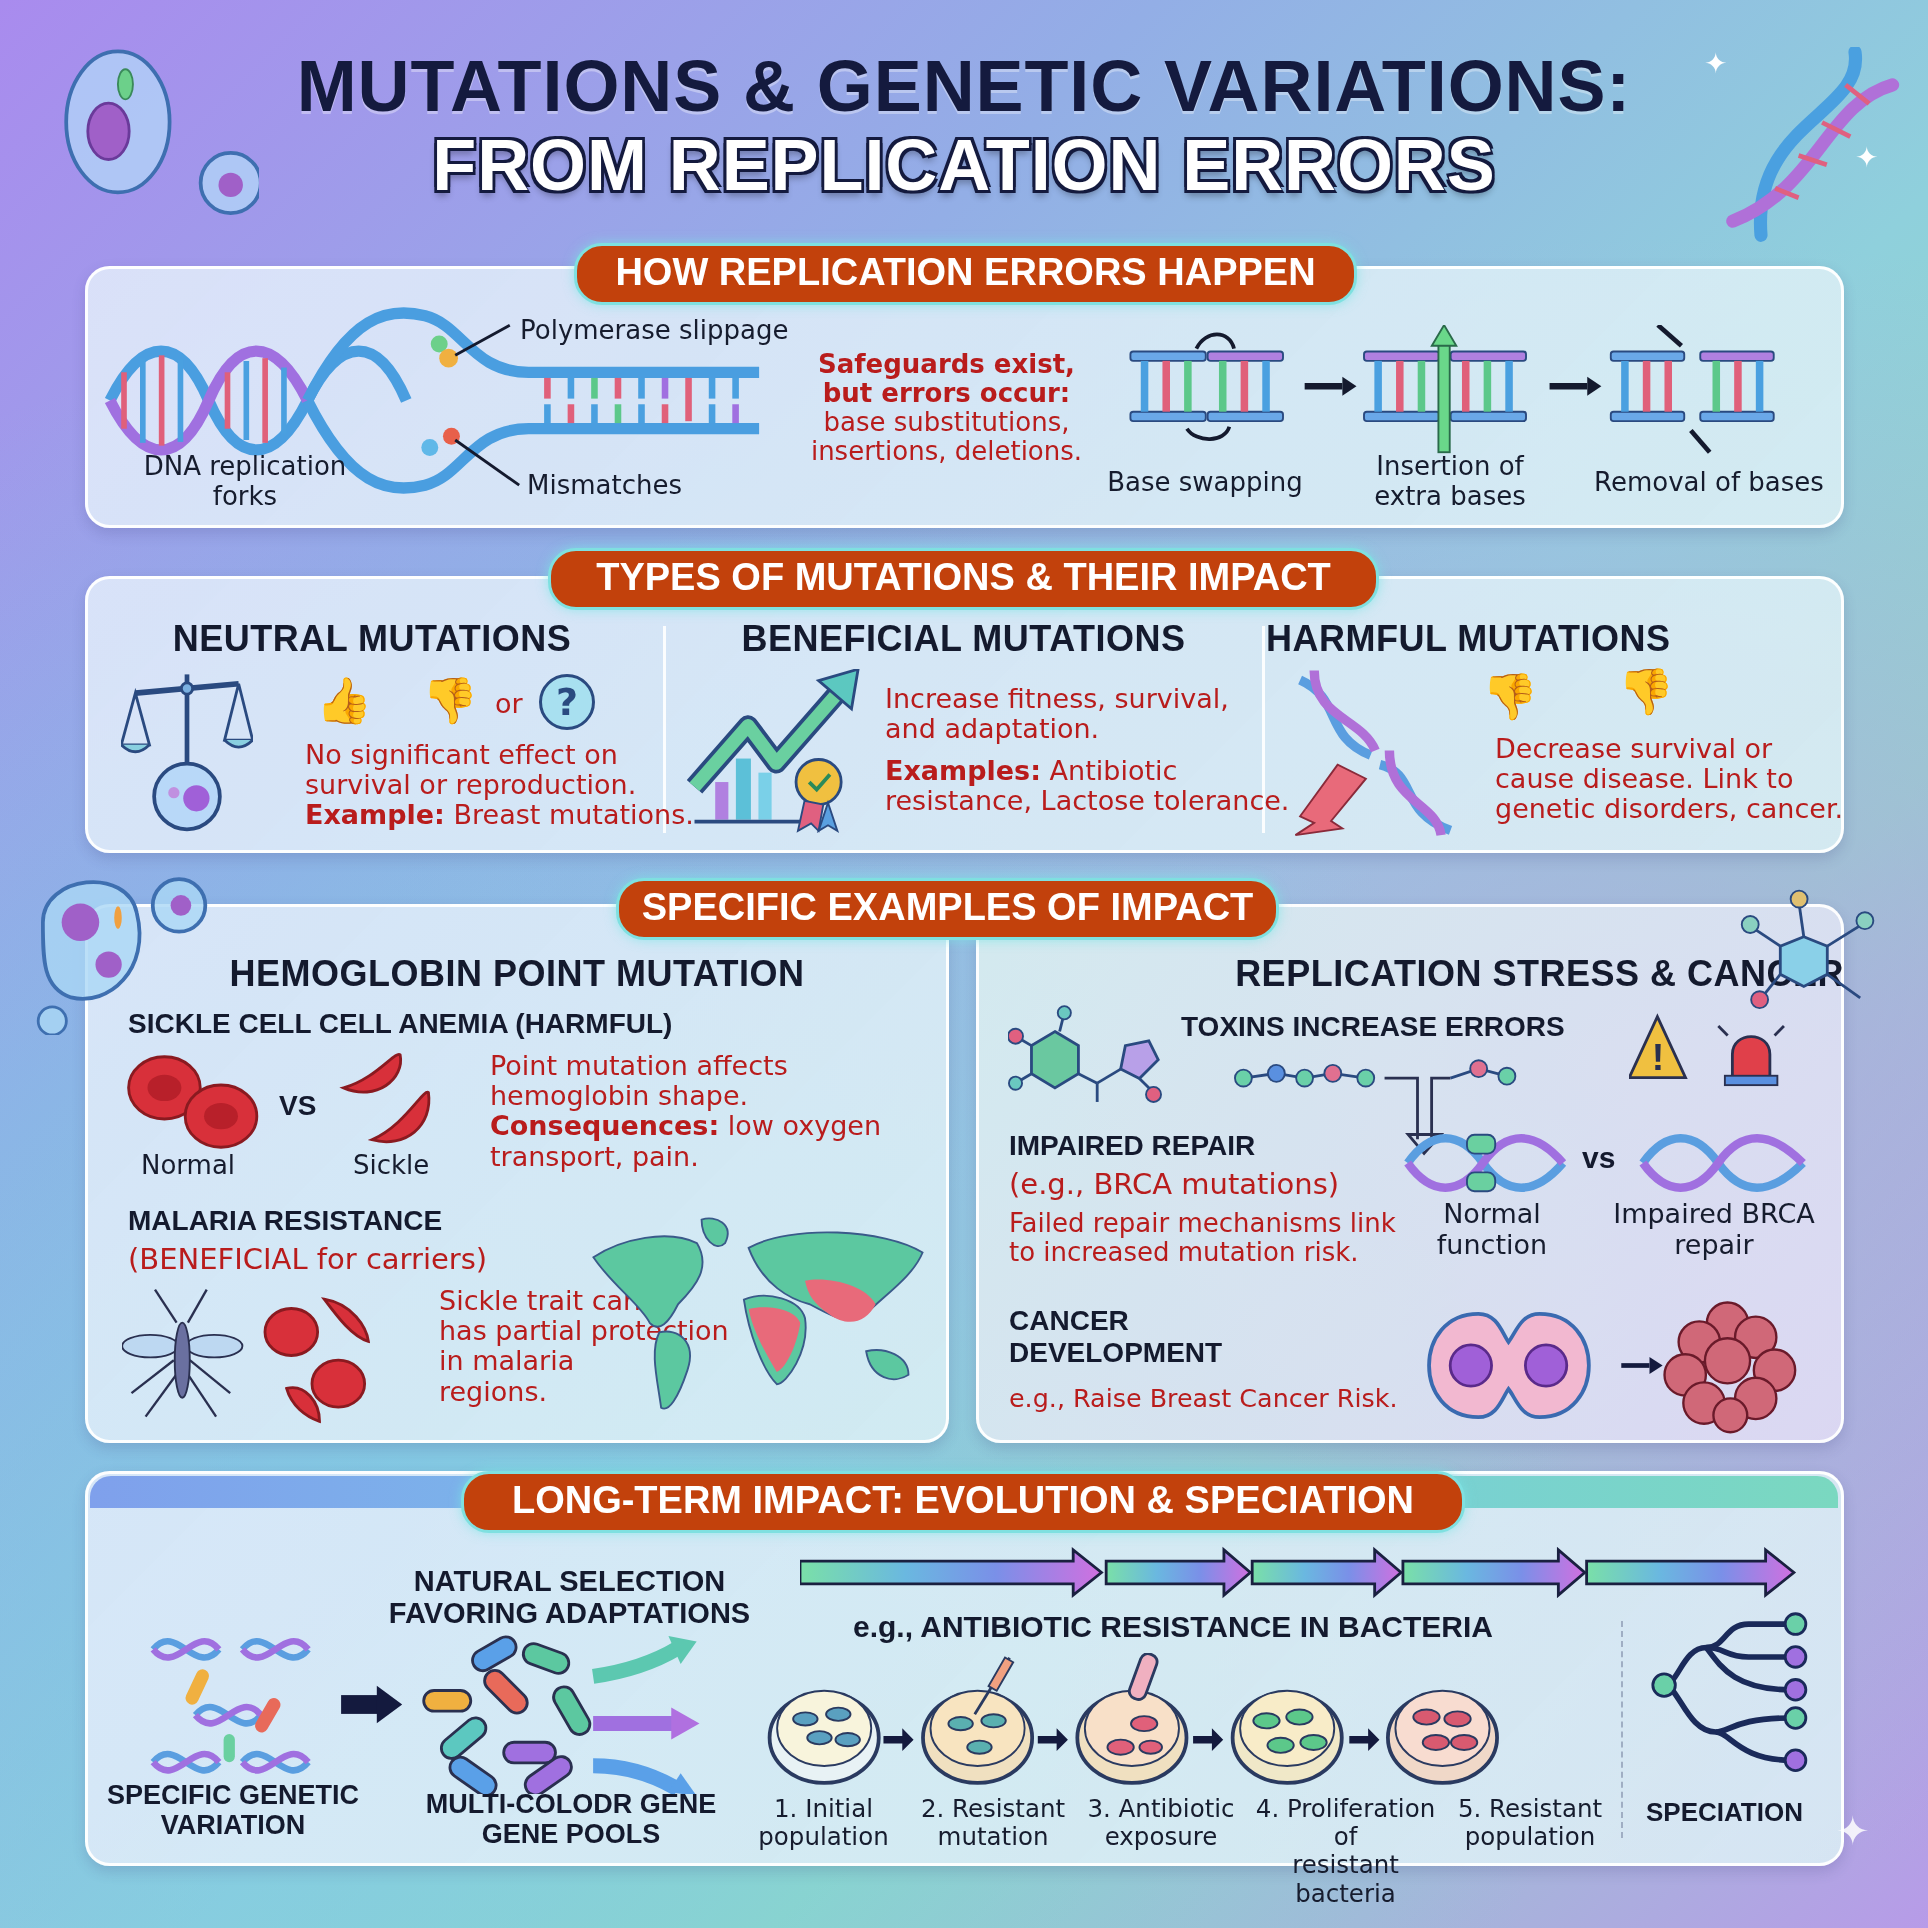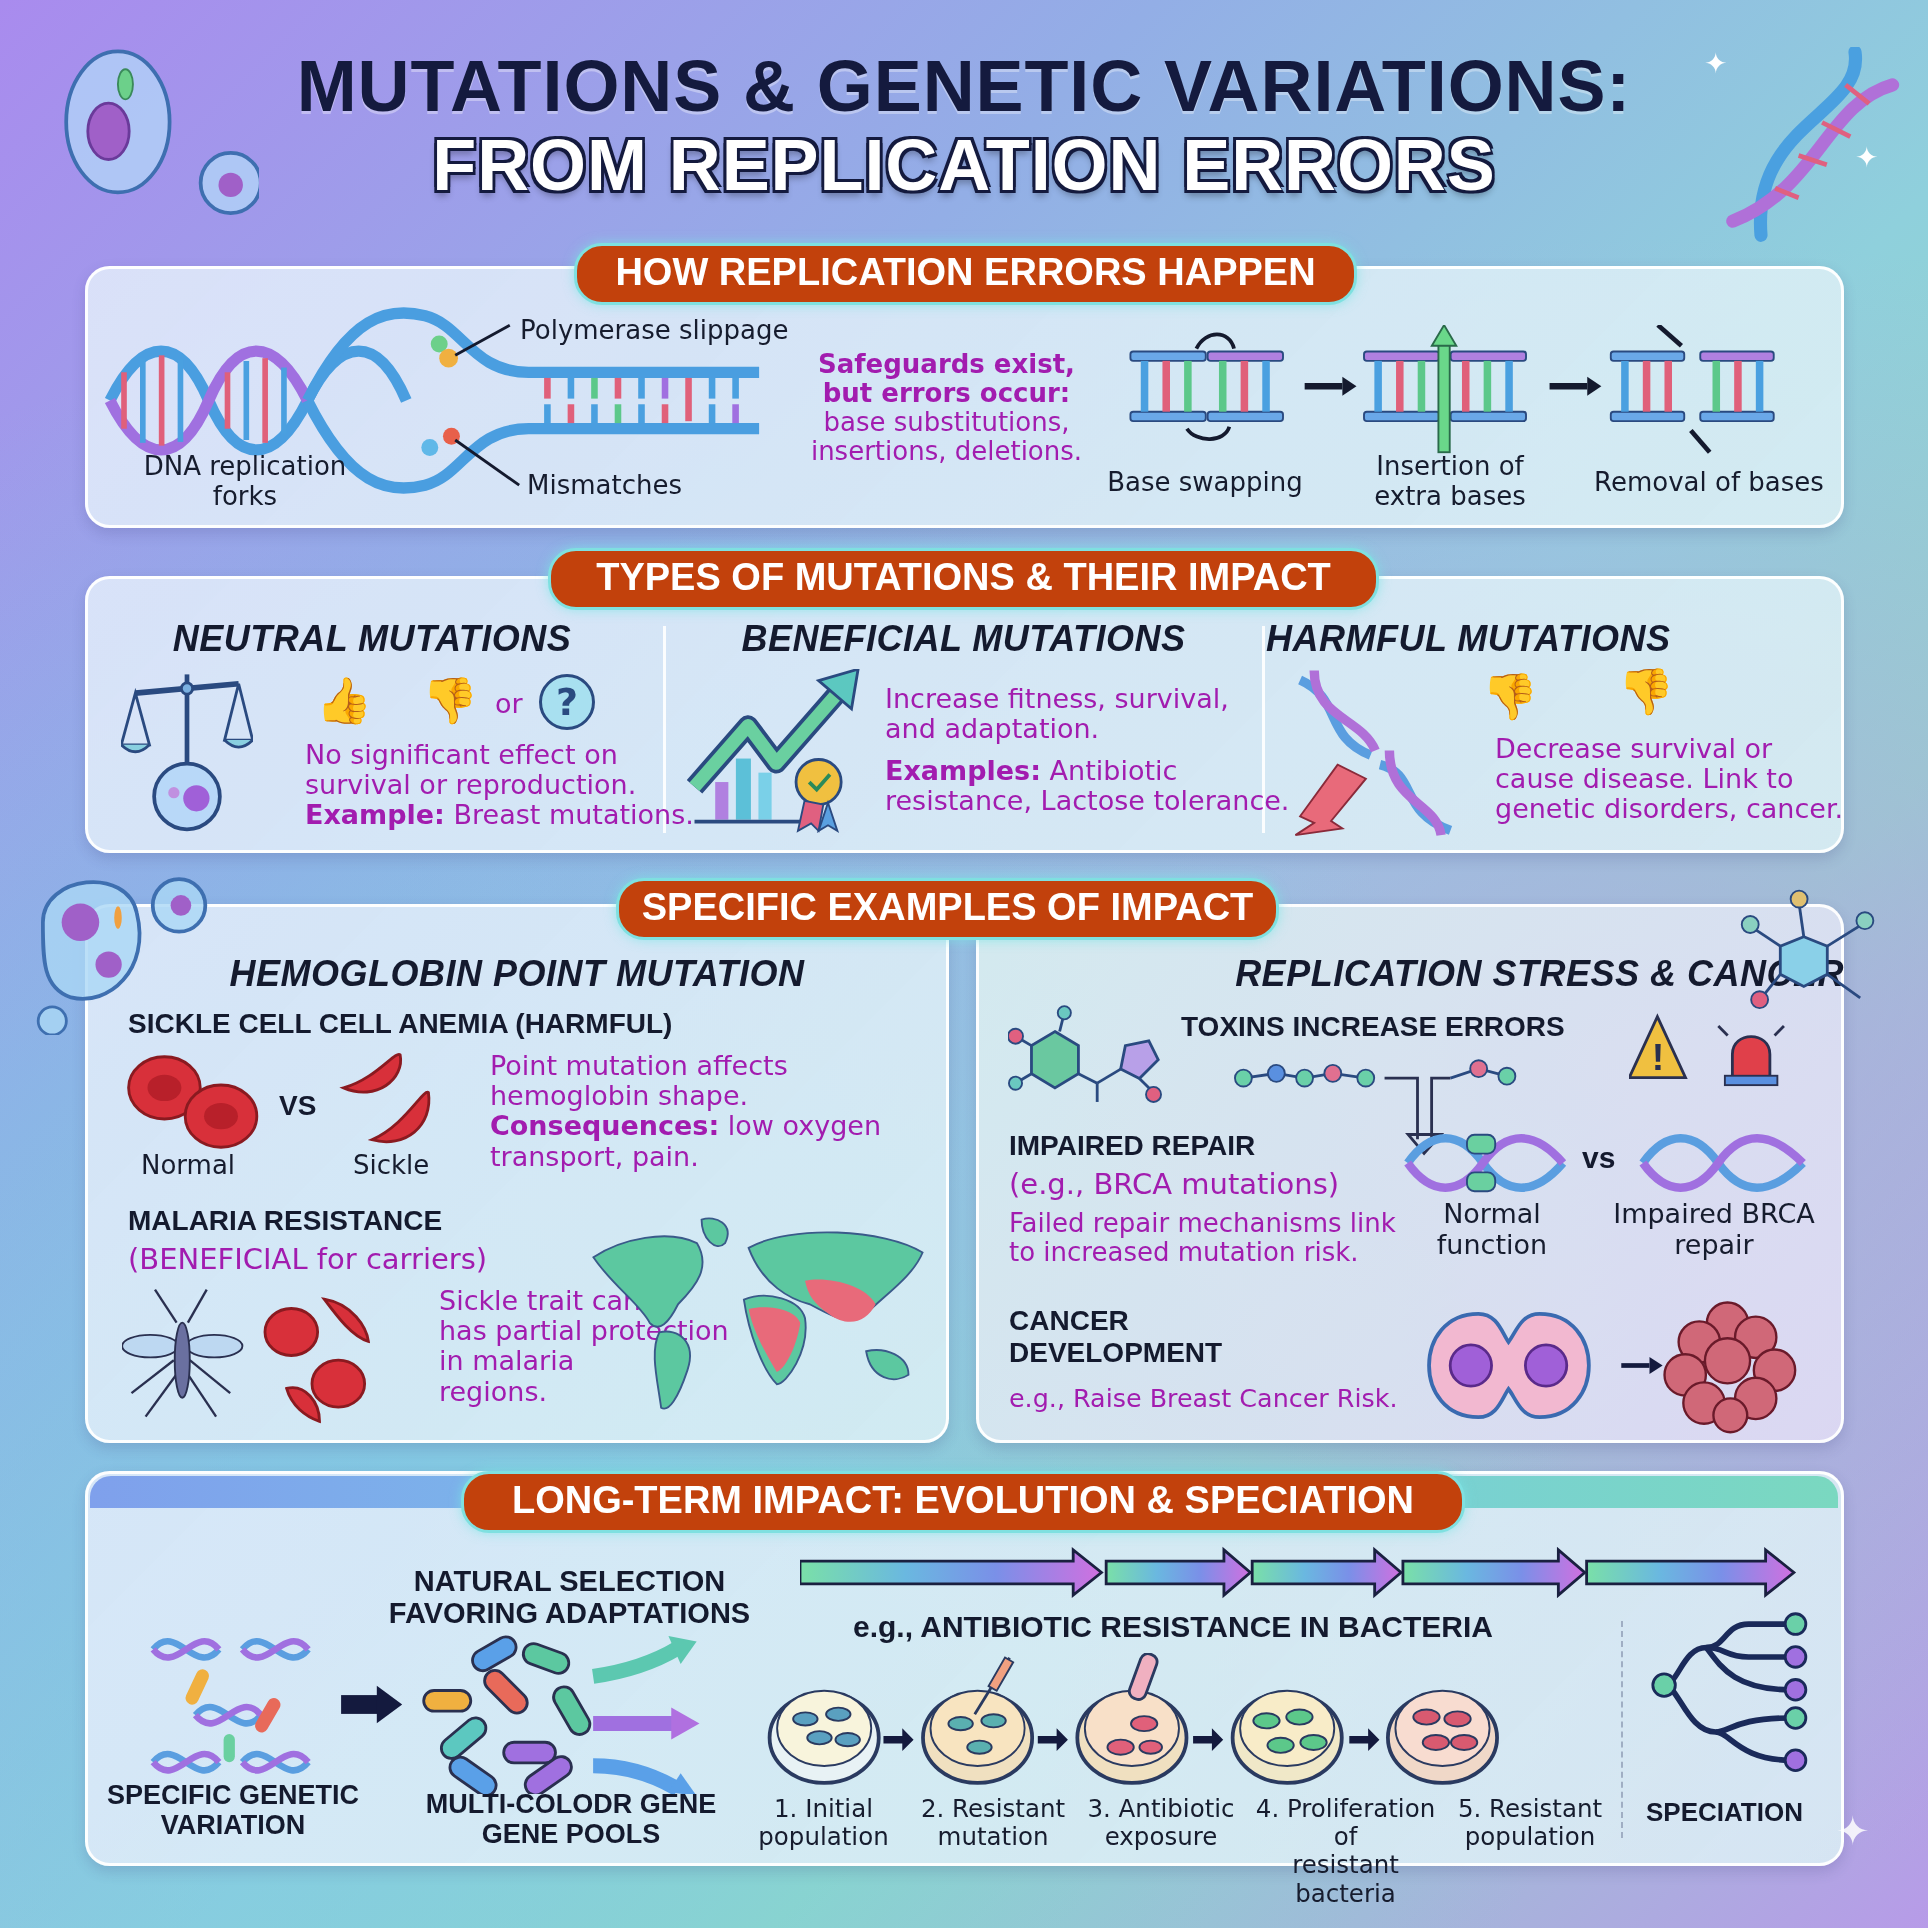--- a/index.html
+++ b/index.html
@@ -44,23 +44,23 @@
     text-align: center;
     line-height: 53px;
     height: 62px;
     box-shadow: 0 0 11.3px rgba(120,230,230,0.7);
     z-index: 5;
     white-space: nowrap;
   }
   .abs { position: absolute; }
   .lbl { font-size: 26px; line-height: 1.15; color: #161c2e; }
   .lbl-c { text-align: center; }
-  .h2 { font-family: "Liberation Sans", sans-serif; font-weight: bold; font-size: 36px; color: #141a2e; letter-spacing: 0.5px; white-space: nowrap; font-style: italic; }
+  .h2 { font-family: "Liberation Sans", sans-serif; font-weight: bold; font-size: 36px; color: #141a2e; letter-spacing: 0.5px; white-space: nowrap; }
   .h3 { font-family: "Liberation Sans", sans-serif; font-weight: bold; font-size: 28px; color: #141a2e; white-space: nowrap; }
-  .body { font-size: 27px; line-height: 1.12; color: #a21caf; }
+  .body { font-size: 27px; line-height: 1.12; color: #b91c1c; }
   b.k { font-weight: bold; }
   .divider { position: absolute; width: 2.8px; background: rgba(255,255,255,0.9); }
   svg { display: block; }
 </style>
 </head>
 <body>
 
 <div class="bg-overlay"></div>
 
 <svg class="abs" style="left:52px;top:42px" width="207" height="188" viewBox="0 0 220 200">

